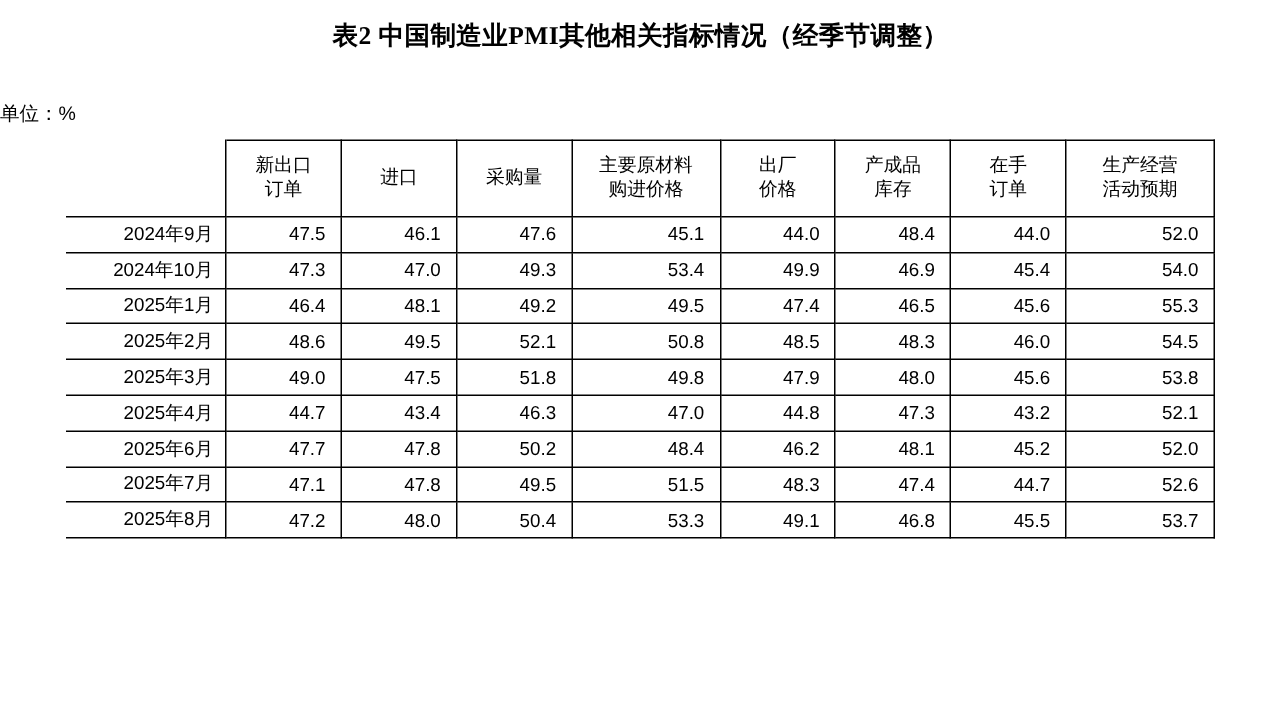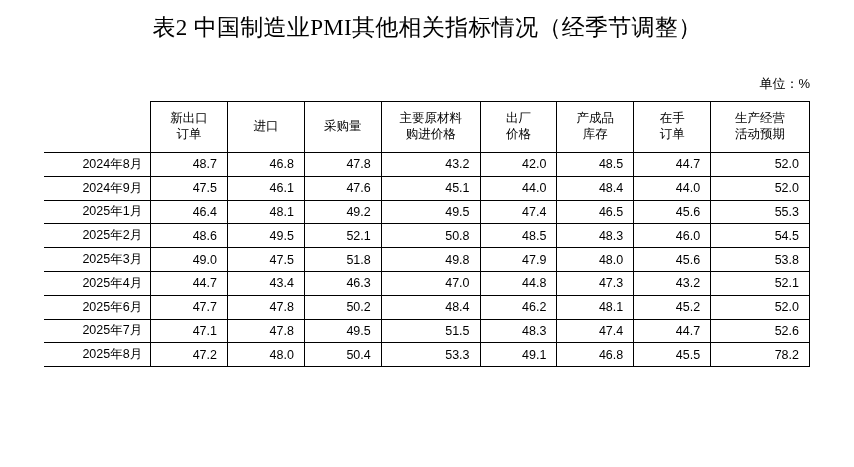--- a/index.html
+++ b/index.html
@@ -15,27 +15,27 @@
     overflow: hidden;
   }
   .page {
     position: relative;
     width: 854px;
     height: 467px;
     box-sizing: border-box;
   }
   .title {
     text-align: center;
-    font-size: 23px;
-    font-weight: normal;
+    font-size: 17px;
+    font-weight: bold;
     padding-top: 12px;
     letter-spacing: 0.3px;
   }
   .unit-line {
-    text-align: right;
+    text-align: left;
     font-size: 13px;
     padding-right: 44px;
     padding-top: 32px;
     font-family: "Liberation Sans", "DejaVu Sans", sans-serif;
   }
   .table-wrap {
     padding: 8px 44px 0 44px;
   }
   table.pmi {
     border-collapse: collapse;
@@ -130,43 +130,43 @@
             <span>在手</span>
             <span>订单</span>
           </th>
           <th class="hdr-lines">
             <span>生产经营</span>
             <span>活动预期</span>
           </th>
         </tr>
       </thead>
       <tbody>
-        <tr>
-          <td class="rowlabel">2024年8月</td>
-          <td class="val">48.7</td>
-          <td class="val">46.8</td>
-          <td class="val">47.8</td>
-          <td class="val">43.2</td>
-          <td class="val">42.0</td>
-          <td class="val">48.5</td>
-          <td class="val">44.7</td>
-          <td class="val">52.0</td>
-        </tr>
         <tr>
           <td class="rowlabel">2024年9月</td>
           <td class="val">47.5</td>
           <td class="val">46.1</td>
           <td class="val">47.6</td>
           <td class="val">45.1</td>
           <td class="val">44.0</td>
           <td class="val">48.4</td>
           <td class="val">44.0</td>
           <td class="val">52.0</td>
         </tr>
         <tr>
+          <td class="rowlabel">2024年10月</td>
+          <td class="val">47.3</td>
+          <td class="val">47.0</td>
+          <td class="val">49.3</td>
+          <td class="val">53.4</td>
+          <td class="val">49.9</td>
+          <td class="val">46.9</td>
+          <td class="val">45.4</td>
+          <td class="val">54.0</td>
+        </tr>
+        <tr>
           <td class="rowlabel">2025年1月</td>
           <td class="val">46.4</td>
           <td class="val">48.1</td>
           <td class="val">49.2</td>
           <td class="val">49.5</td>
           <td class="val">47.4</td>
           <td class="val">46.5</td>
           <td class="val">45.6</td>
           <td class="val">55.3</td>
         </tr>
@@ -227,19 +227,19 @@
         </tr>
         <tr>
           <td class="rowlabel">2025年8月</td>
           <td class="val">47.2</td>
           <td class="val">48.0</td>
           <td class="val">50.4</td>
           <td class="val">53.3</td>
           <td class="val">49.1</td>
           <td class="val">46.8</td>
           <td class="val">45.5</td>
-          <td class="val">78.2</td>
+          <td class="val">53.7</td>
         </tr>
       </tbody>
     </table>
   </div>
 
 </div>
 
 </body></html>

